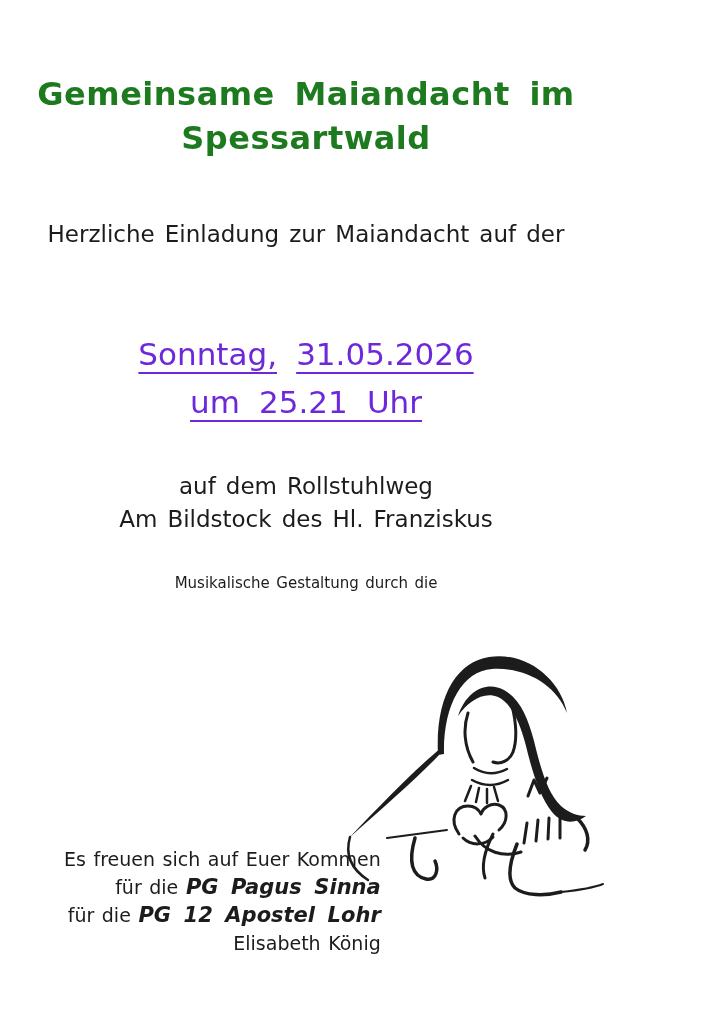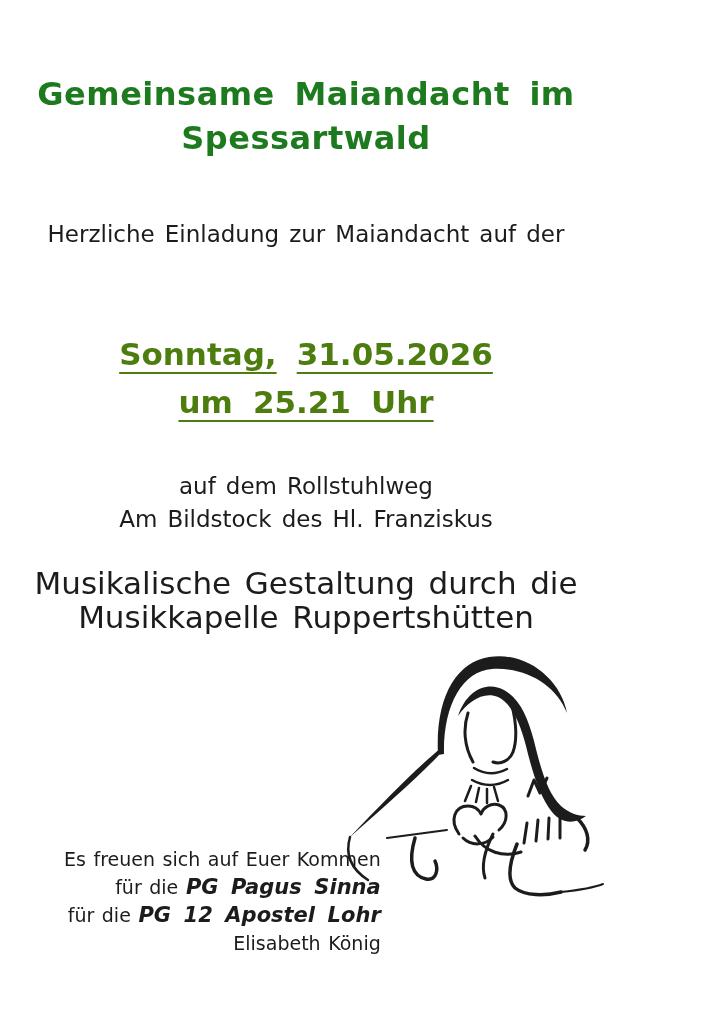--- a/index.html
+++ b/index.html
@@ -23,40 +23,40 @@
     word-spacing: 0.25em;
   }
   .invitation {
     top: 218px;
     font-size: 23px;
     line-height: 33px;
     word-spacing: 0.12em;
   }
   .datetime {
     top: 330px;
-    color: #4d7c0f;
+    color: #6d28d9;
     font-size: 31px;
-    font-weight: bold;
+    font-weight: normal;
     line-height: 48px;
     word-spacing: 0.3em;
   }
   .datetime .u {
     text-decoration: underline;
     text-decoration-thickness: 2px;
     text-underline-offset: 7px;
   }
   .location {
     top: 470px;
     font-size: 23px;
     line-height: 33px;
     word-spacing: 0.12em;
   }
   .music {
     top: 566px;
-    font-size: 31px;
+    font-size: 15px;
     line-height: 34px;
     word-spacing: 0.12em;
   }
   .closing {
     position: absolute;
     left: 64px;
     top: 845px;
     font-size: 19px;
     line-height: 28px;
     text-align: right;
@@ -97,21 +97,20 @@
     <div><span class="u">um 25.21 Uhr</span></div>
   </div>
 
   <div class="center location">
     <div>auf dem Rollstuhlweg</div>
     <div>Am Bildstock des Hl. Franziskus</div>
   </div>
 
   <div class="center music">
     <div>Musikalische Gestaltung durch die</div>
-    <div>Musikkapelle Ruppertshütten</div>
   </div>
 
   <div class="art">
     <svg viewBox="0 0 365 290" xmlns="http://www.w3.org/2000/svg">
 
       <path d="M103,117 C100,58 122,24 154,19 C192,13 226,42 232,75 C221,47 191,29 157,31 C127,33 108,68 109,116 Z" fill="#1c1c1c"></path>
 
       <path d="M123,78 C132,51 153,43 169,52 C185,61 193,80 199,103 C206,132 213,156 226,168 C234,175 243,178 251,178 C239,187 226,185 217,174 C205,159 197,133 191,108 C185,84 176,65 163,59 C149,53 133,63 123,78 Z" fill="#1c1c1c"></path>
 
       <path d="M106,110 C84,128 52,160 14,200 C50,168 82,140 104,117 Z" fill="#1c1c1c"></path>

